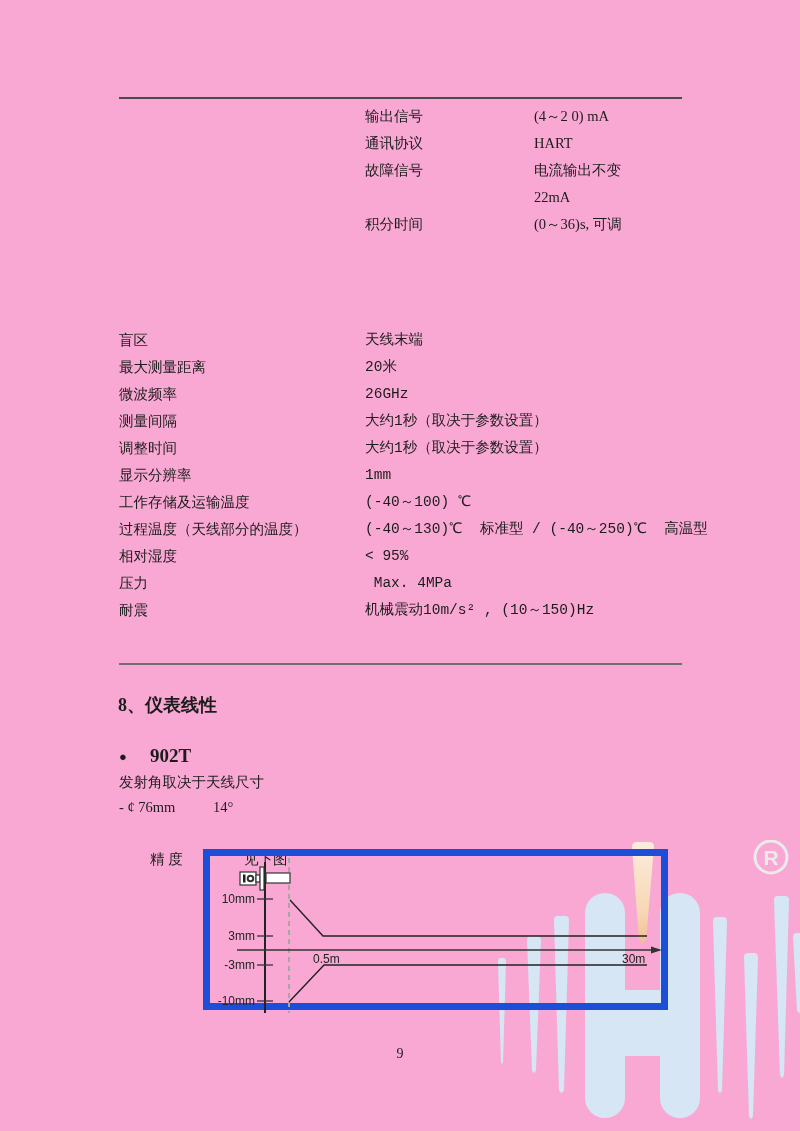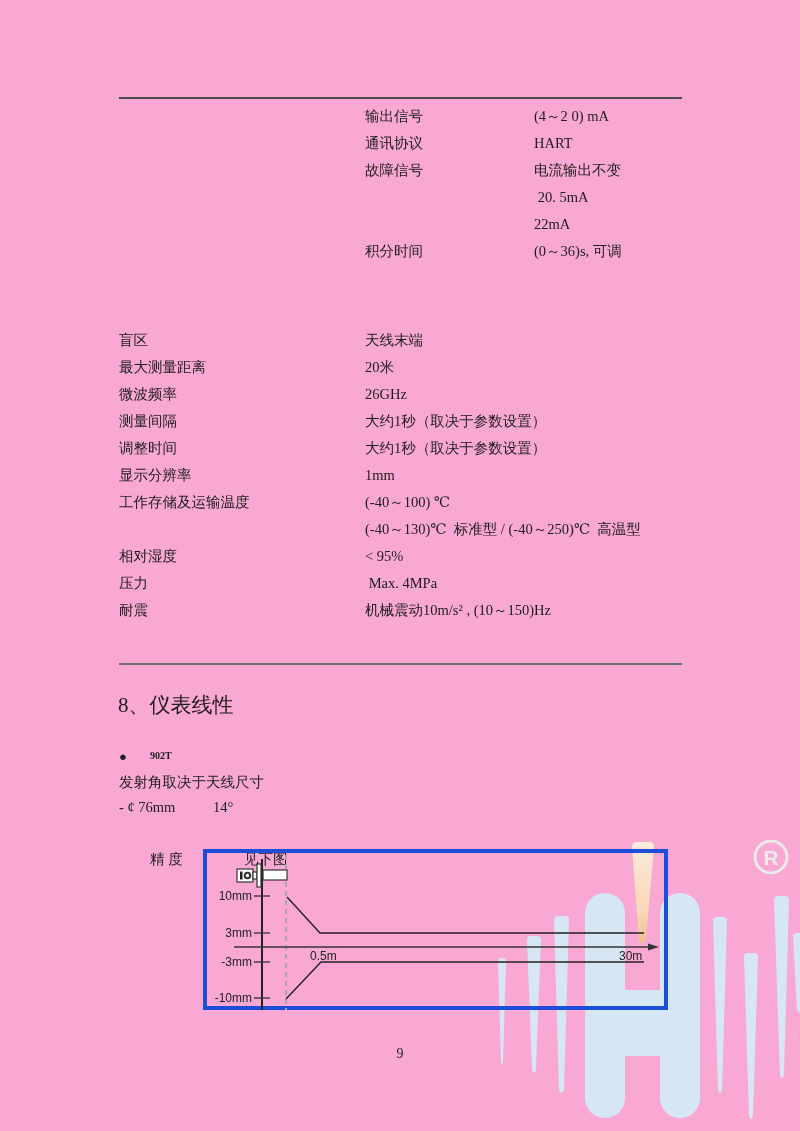--- a/index.html
+++ b/index.html
@@ -6,29 +6,29 @@
   .page{
     position:relative;width:800px;height:1131px;background:#f9a8d4;overflow:hidden;
     font-family:"Liberation Serif","DejaVu Serif",serif;color:#1c1c1c;font-size:14.5px;
   }
   .rule{position:absolute;height:2px;background:#4a4a4a;}
   .abs{position:absolute;}
   .row{position:relative;height:27.1px;line-height:27.1px;}
   .specTop .c1{position:absolute;left:365px;white-space:pre;}
   .specTop .c2{position:absolute;left:522px;white-space:pre;margin-left:12px;}
   .specMain .c1{position:absolute;left:119px;white-space:pre;}
-  .specMain .c2{position:absolute;left:365px;white-space:pre;}
-  .heading{position:absolute;left:118px;top:692px;font-size:21px;font-weight:normal;line-height:26px;}
+  .specMain .c2{position:absolute;left:365px;white-space:pre;font-family:Liberation Mono, monospace;}
+  .heading{position:absolute;left:118px;top:692px;font-size:18px;font-weight:bold;line-height:26px;}
   .bulletLine{position:absolute;left:0;top:742px;height:27px;line-height:27px;width:800px;}
   .bulletLine .dot{position:absolute;left:119px;font-size:13px;top:0.5px;}
-  .bulletLine .txt{position:absolute;left:150px;font-weight:bold;font-size:10px;}
+  .bulletLine .txt{position:absolute;left:150px;font-weight:bold;font-size:19px;}
   .textLine{position:absolute;height:27px;line-height:27px;width:800px;}
   .textLine .l1{position:absolute;left:119px;white-space:pre;}
   .textLine .l2{position:absolute;left:213px;white-space:pre;}
-  .chartBox{position:absolute;left:203px;top:849px;width:465px;height:161px;border:4px solid #1d4ed8;box-sizing:border-box;z-index:2;background:transparent;}
+  .chartBox{position:absolute;left:203px;top:849px;width:465px;height:161px;border:7px solid #1d4ed8;box-sizing:border-box;z-index:2;background:transparent;}
   .chartBox svg{display:block;}
   .pageNum{position:absolute;left:0;top:1046px;width:800px;text-align:center;font-size:14px;}
   .wm{position:absolute;left:480px;top:840px;z-index:0;}
   .content{position:relative;z-index:1;}
   .chartLabel{font-family:"Liberation Sans","DejaVu Sans",sans-serif;font-size:12px;fill:#222;}
 </style>
 </head>
 <body>
 
 <div class="page">
@@ -75,24 +75,20 @@
       <div class="row">
           <span class="c1">通讯协议</span>
           <span class="c2">HART</span>
         </div>
       <div class="row">
           <span class="c1">故障信号</span>
           <span class="c2">电流输出不变</span>
         </div>
       <div class="row">
           <span class="c1"></span>
-          <span class="c2"> 20. 5mA</span>
-        </div>
-      <div class="row">
-          <span class="c1"></span>
           <span class="c2">22mA</span>
         </div>
       <div class="row">
           <span class="c1">积分时间</span>
           <span class="c2">(0～36)s, 可调</span>
         </div>
     </div>
 
     <div class="abs specMain" style="left:0;top:326.5px;width:748px;">
       <div class="row">
@@ -117,20 +113,21 @@
         </div>
       <div class="row">
           <span class="c1">显示分辨率</span>
           <span class="c2">1mm</span>
         </div>
       <div class="row">
           <span class="c1">工作存储及运输温度</span>
           <span class="c2">(-40～100) ℃</span>
         </div>
       <div class="row">
+          <span class="c1">过程温度（天线部分的温度）</span>
           <span class="c2">(-40～130)℃  标准型 / (-40～250)℃  高温型</span>
         </div>
       <div class="row">
           <span class="c1">相对湿度</span>
           <span class="c2">&lt; 95%</span>
         </div>
       <div class="row">
           <span class="c1">压力</span>
           <span class="c2"> Max. 4MPa</span>
         </div>

